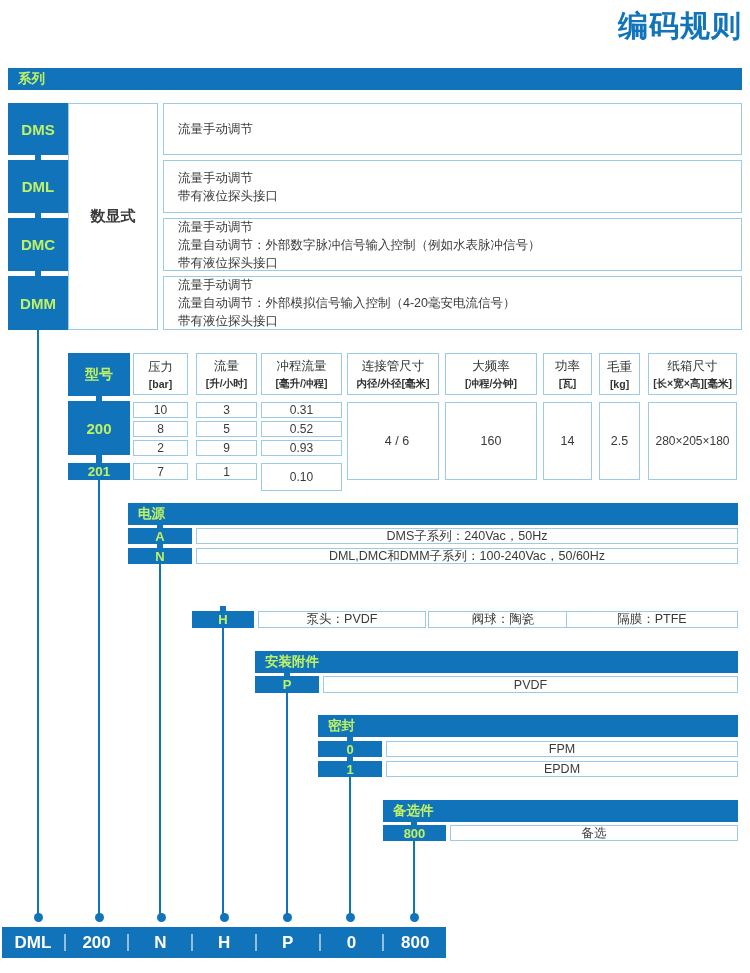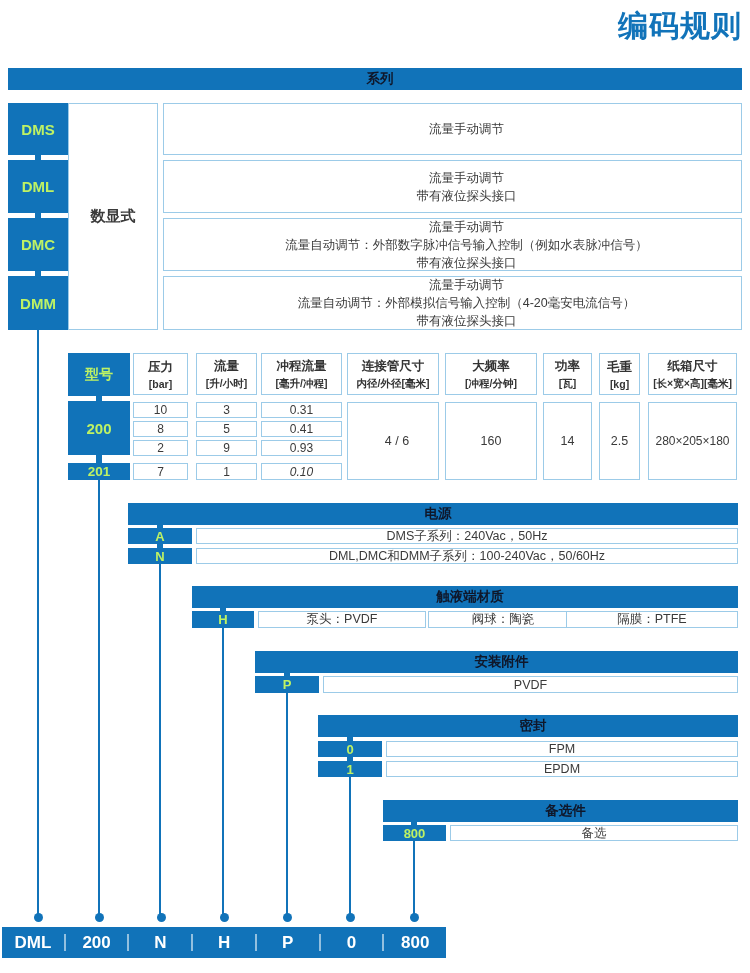--- a/index.html
+++ b/index.html
@@ -6,27 +6,27 @@
     --blue:#1173B9;
     --border:#9CCBE8;
     --text:#3A3A3A;
   }
   *{margin:0;padding:0;box-sizing:border-box;}
   body{background:#ffffff;font-family:"Liberation Sans","DejaVu Sans",sans-serif;}
   .page{position:relative;width:750px;height:973px;background:#fff;overflow:hidden;}
   .abs{position:absolute;}
   .blueblock{position:absolute;background:var(--blue);color:#bef264;font-weight:bold;display:flex;align-items:center;justify-content:center;}
   .cell{position:absolute;background:#fff;border:1px solid var(--border);display:flex;align-items:center;justify-content:center;color:var(--text);}
-  .sec-header{position:absolute;background:var(--blue);color:#0f172a;font-weight:bold;font-size:13.5px;line-height:22px;padding-left:10px;height:22px;text-align:center;}
+  .sec-header{position:absolute;background:var(--blue);color:#bef264;font-weight:bold;font-size:13.5px;line-height:22px;padding-left:10px;height:22px;}
   .vline{position:absolute;width:2px;background:var(--blue);}
   .stub{position:absolute;width:6px;background:var(--blue);}
   .dot{position:absolute;width:9px;height:9px;border-radius:50%;background:var(--blue);}
-  .desc-box{position:absolute;background:#fff;border:1px solid var(--border);display:flex;flex-direction:column;justify-content:center;padding-left:28px;color:var(--text);font-size:12.5px;line-height:18px;align-items:center;}
+  .desc-box{position:absolute;background:#fff;border:1px solid var(--border);display:flex;flex-direction:column;justify-content:center;padding-left:14px;color:var(--text);font-size:12.5px;line-height:18px;}
   .hdr-cell{position:absolute;background:#fff;border:1px solid var(--border);display:flex;flex-direction:column;align-items:center;justify-content:center;color:#333;}
-  .hdr-cell .l1{font-weight:bold;font-size:12.5px;white-space:nowrap;}
+  .hdr-cell .l1{font-weight:normal;font-size:12.5px;white-space:nowrap;}
   .hdr-cell .l2{font-weight:bold;font-size:10.5px;white-space:nowrap;margin-top:2px;}
   .val{font-size:12px;}
   .codebar{position:absolute;left:2px;top:927px;width:444px;height:31px;background:var(--blue);display:flex;align-items:center;}
   .codebar .seg{flex:1;display:flex;align-items:center;justify-content:center;color:#fff;font-weight:bold;font-size:17px;}
   .codebar .sep{width:2px;height:17px;background:rgba(255,255,255,0.55);}
 </style>
 </head>
 <body>
 
 <div class="page">
@@ -85,23 +85,23 @@
   <div class="cell val" style="left:196px;top:402px;width:61px;height:16px;">3</div>
   <div class="cell val" style="left:196px;top:421px;width:61px;height:16px;">5</div>
   <div class="cell val" style="left:196px;top:440px;width:61px;height:16px;">9</div>
   <div class="cell val" style="left:196px;top:463px;width:61px;height:17px;">1</div>
 
   <div class="hdr-cell" style="left:261px;top:353px;width:81px;height:42px;">
     <div class="l1">冲程流量</div>
     <div class="l2">[毫升/冲程]</div>
   </div>
   <div class="cell val" style="left:261px;top:402px;width:81px;height:16px;">0.31</div>
-  <div class="cell val" style="left:261px;top:421px;width:81px;height:16px;">0.41</div>
+  <div class="cell val" style="left:261px;top:421px;width:81px;height:16px;">0.52</div>
   <div class="cell val" style="left:261px;top:440px;width:81px;height:16px;">0.93</div>
-  <div class="cell val" style="left:261px;top:463px;width:81px;height:17px;font-style:italic;">0.10</div>
+  <div class="cell val" style="left:261px;top:463px;width:81px;height:28px;">0.10</div>
 
   <div class="hdr-cell" style="left:347px;top:353px;width:92px;height:42px;">
     <div class="l1">连接管尺寸</div>
     <div class="l2">内径/外径[毫米]</div>
   </div>
   <div class="cell" style="left:347px;top:402px;width:92px;height:78px;font-size:12.5px;padding-left:8px;">4 / 6</div>
 
   <div class="hdr-cell" style="left:445px;top:353px;width:92px;height:42px;">
     <div class="l1">大频率</div>
     <div class="l2">[冲程/分钟]</div>
@@ -127,21 +127,20 @@
   <div class="cell" style="left:648px;top:402px;width:89px;height:78px;font-size:12px;">280×205×180</div>
 
   <div class="sec-header" style="left:128px;top:503px;width:610px;">电源</div>
   <div class="blueblock" style="left:128px;top:528px;width:64px;height:16px;font-size:13px;">A</div>
   <div class="cell" style="left:196px;top:528px;width:542px;height:16px;font-size:12.5px;">DMS子系列：240Vac，50Hz</div>
   <div class="blueblock" style="left:128px;top:548px;width:64px;height:16px;font-size:13px;">N</div>
   <div class="cell" style="left:196px;top:548px;width:542px;height:16px;font-size:12.5px;">DML,DMC和DMM子系列：100-240Vac，50/60Hz</div>
   <div class="stub" style="left:157px;top:523px;height:8px;"></div>
   <div class="stub" style="left:157px;top:542px;height:8px;"></div>
 
-  <div class="sec-header" style="left:192px;top:586px;width:546px;">触液端材质</div>
   <div class="blueblock" style="left:192px;top:611px;width:62px;height:17px;font-size:13px;">H</div>
   <div class="cell" style="left:258px;top:611px;width:168px;height:17px;font-size:12.5px;">泵头：PVDF</div>
   <div class="cell" style="left:412px;top:611px;width:150px;height:17px;font-size:12.5px;margin-left:16px;">阀球：陶瓷</div>
   <div class="cell" style="left:566px;top:611px;width:172px;height:17px;font-size:12.5px;">隔膜：PTFE</div>
   <div class="stub" style="left:220px;top:606px;height:7px;"></div>
 
   <div class="sec-header" style="left:255px;top:651px;width:483px;">安装附件</div>
   <div class="blueblock" style="left:255px;top:676px;width:64px;height:17px;font-size:13px;">P</div>
   <div class="cell" style="left:323px;top:676px;width:415px;height:17px;font-size:12.5px;">PVDF</div>
   <div class="stub" style="left:284px;top:671px;height:7px;"></div>

